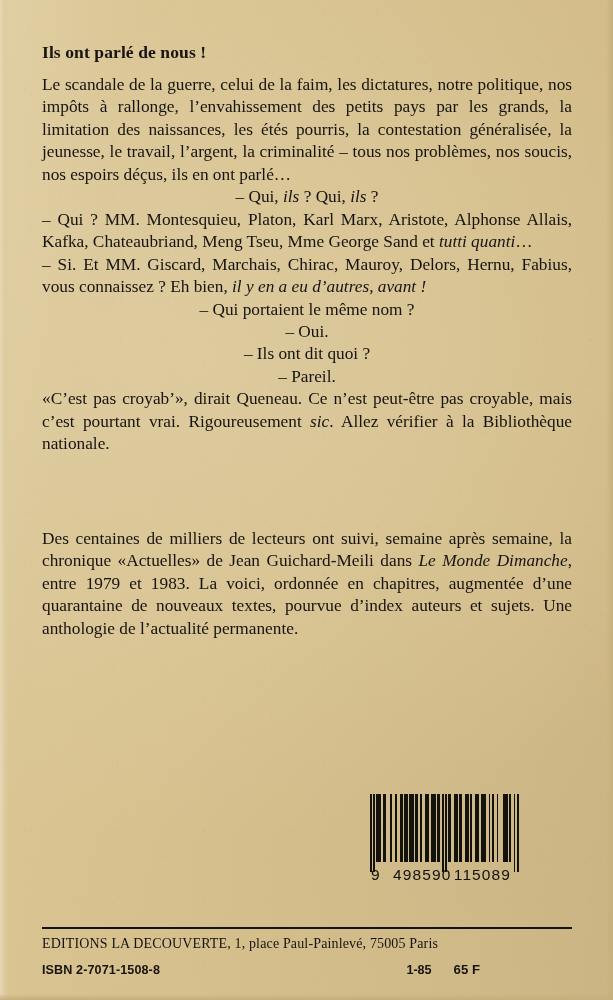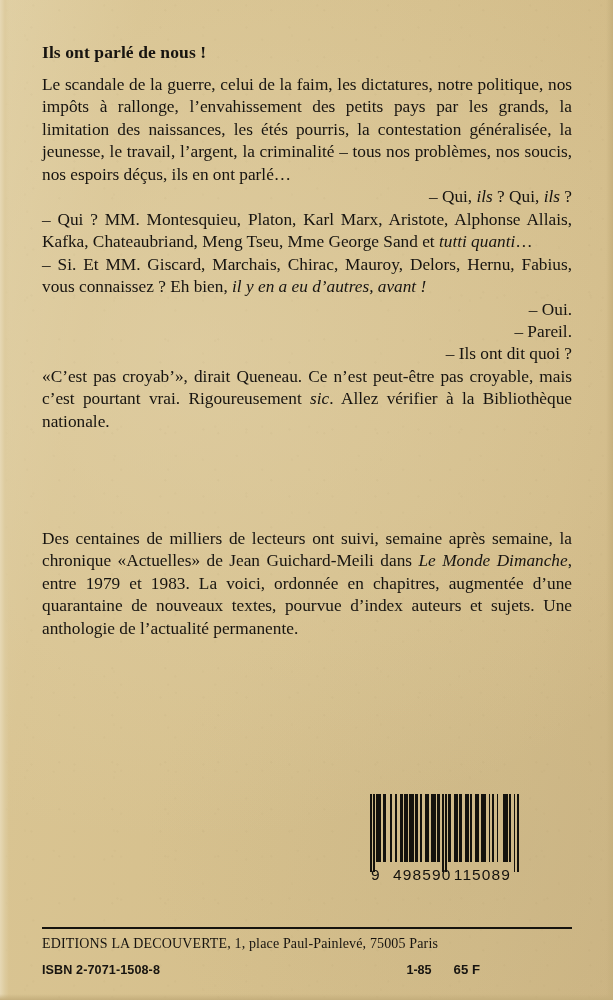--- a/index.html
+++ b/index.html
@@ -84,21 +84,21 @@
     font-size: 17.3px;
     line-height: 22.45px;
     text-align: justify;
     text-justify: inter-word;
     hyphens: none;
   }
   #para-intro { top: 74px; }
   #para-final { top: 528px; }
 
   .body-block p { margin: 0; }
-  .body-block .nojust { text-align: right; }
+  .body-block .nojust { text-align: center; }
 
   i, em { font-style: italic; }
 
   
   #barcode-area {
     position: absolute;
     left: 370px;
     top: 794px;
     width: 149px;
     height: 92px;
@@ -195,23 +195,24 @@
 
   <div class="content">
 
     <h1 class="title">Ils ont parlé de nous !</h1>
 
     <div class="body-block" id="para-intro">
       <p><span>Le scandale de la guerre, celui de la faim, les dictatures, notre politique, nos impôts à rallonge, l’envahissement des petits pays par les grands, la limitation des naissances, les étés pourris, la contestation généralisée, la jeunesse, le travail, l’argent, la criminalité – tous nos problèmes, nos soucis, nos espoirs déçus, ils en ont parlé…</span></p>
       <p class="nojust"><span>– Qui, <i>ils</i> ? Qui, <i>ils</i> ?</span></p>
       <p><span>– Qui ? MM. Montesquieu, Platon, Karl Marx, Aristote, Alphonse Allais, Kafka, Chateaubriand, Meng Tseu, Mme George Sand et <i>tutti quanti</i>…</span></p>
       <p><span>– Si. Et MM. Giscard, Marchais, Chirac, Mauroy, Delors, Hernu, Fabius, vous connaissez ? Eh bien, <i>il y en a eu d’autres, avant !</i></span></p>
+      <p class="nojust"><span>– Qui portaient le même nom ?</span></p>
       <p class="nojust"><span>– Oui.</span></p>
+      <p class="nojust"><span>– Ils ont dit quoi ?</span></p>
       <p class="nojust"><span>– Pareil.</span></p>
-      <p class="nojust"><span>– Ils ont dit quoi ?</span></p>
       <p><span>«C’est pas croyab’», dirait Queneau. Ce n’est peut-être pas croyable, mais c’est pourtant vrai. Rigoureusement <i>sic</i>. Allez vérifier à la Bibliothèque nationale.</span></p>
     </div>
 
     <div class="body-block" id="para-final">
       <p><span>Des centaines de milliers de lecteurs ont suivi, semaine après semaine, la chronique «Actuelles» de Jean Guichard-Meili dans <i>Le Monde Dimanche</i>, entre 1979 et 1983. La voici, ordonnée en chapitres, augmentée d’une quarantaine de nouveaux textes, pourvue d’index auteurs et sujets. Une anthologie de l’actualité permanente.</span></p>
     </div>
 
     <div id="barcode-area">
       <div id="barcode-bars">
           <div class="bar guard" style="width: 1.56842px;"></div>

